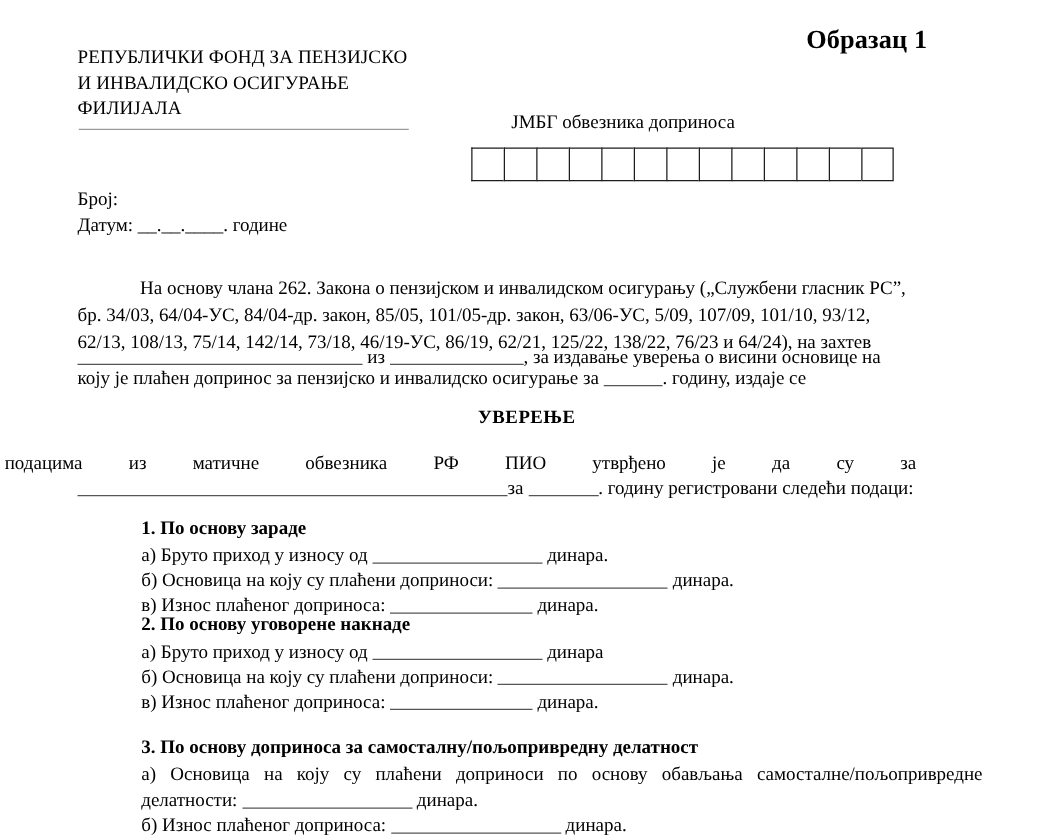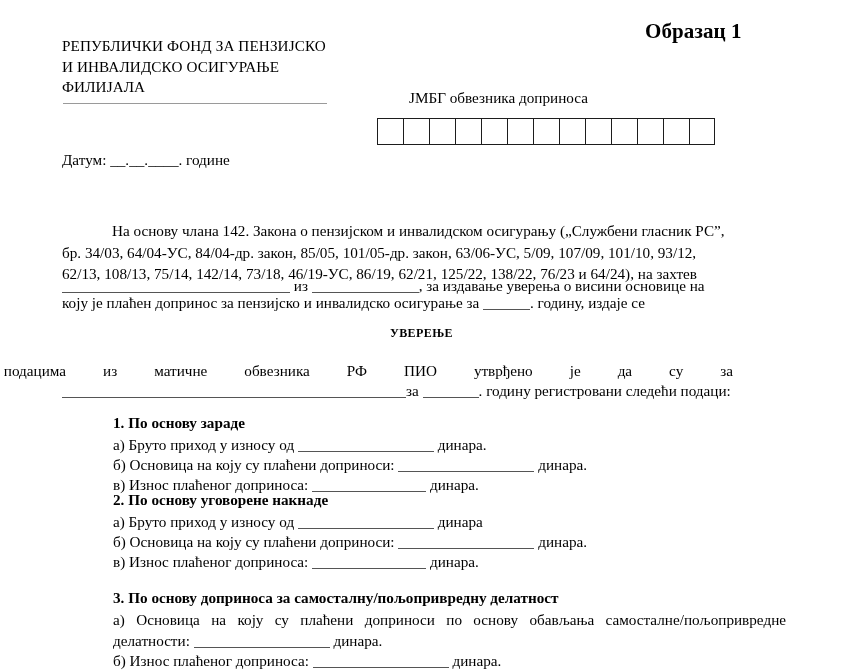--- a/index.html
+++ b/index.html
@@ -118,21 +118,21 @@
   .line2 { top: 277px; }
   .line3 { top: 294px; }
 
   
   .cert-title {
     position: absolute;
     top: 326px;
     left: 0;
     width: 843px;
     text-align: center;
-    font-size: 12px;
+    font-size: 15px;
     font-weight: bold;
     letter-spacing: 0.4px;
   }
   .cert-par-1 {
     position: absolute;
     top: 362px;
     left: 112px;
     width: 621px;
     font-size: 15.2px;
     display: flex;
@@ -200,28 +200,31 @@
     <div class="jmbg-cell"></div>
     <div class="jmbg-cell"></div>
     <div class="jmbg-cell"></div>
     <div class="jmbg-cell"></div>
     <div class="jmbg-cell"></div>
     <div class="jmbg-cell"></div>
   </div>
 
   <div class="meta-block">
     <div>
+      <span>Број:</span>
+    </div>
+    <div>
       <span>Датум:</span>
       <span>__.__.____.</span>
       <span>године</span>
     </div>
   </div>
 
   <div class="law-par">
-    <span class="ln first">На основу члана 142. Закона о пензијском и инвалидском осигурању („Службени гласник РС”,</span>
+    <span class="ln first">На основу члана 262. Закона о пензијском и инвалидском осигурању („Службени гласник РС”,</span>
     <span class="ln">бр. 34/03, 64/04-УС, 84/04-др. закон, 85/05, 101/05-др. закон, 63/06-УС, 5/09, 107/09, 101/10, 93/12,</span>
     <span class="ln">62/13, 108/13, 75/14, 142/14, 73/18, 46/19-УС, 86/19, 62/21, 125/22, 138/22, 76/23 и 64/24), на захтев</span>
   </div>
 
   <div class="line2">
     <span class="blank" style="width:228px"></span>
     <span>из</span>
     <span class="blank" style="width:107px"></span><span>, за издавање уверења о висини основице на</span>
   </div>
 

